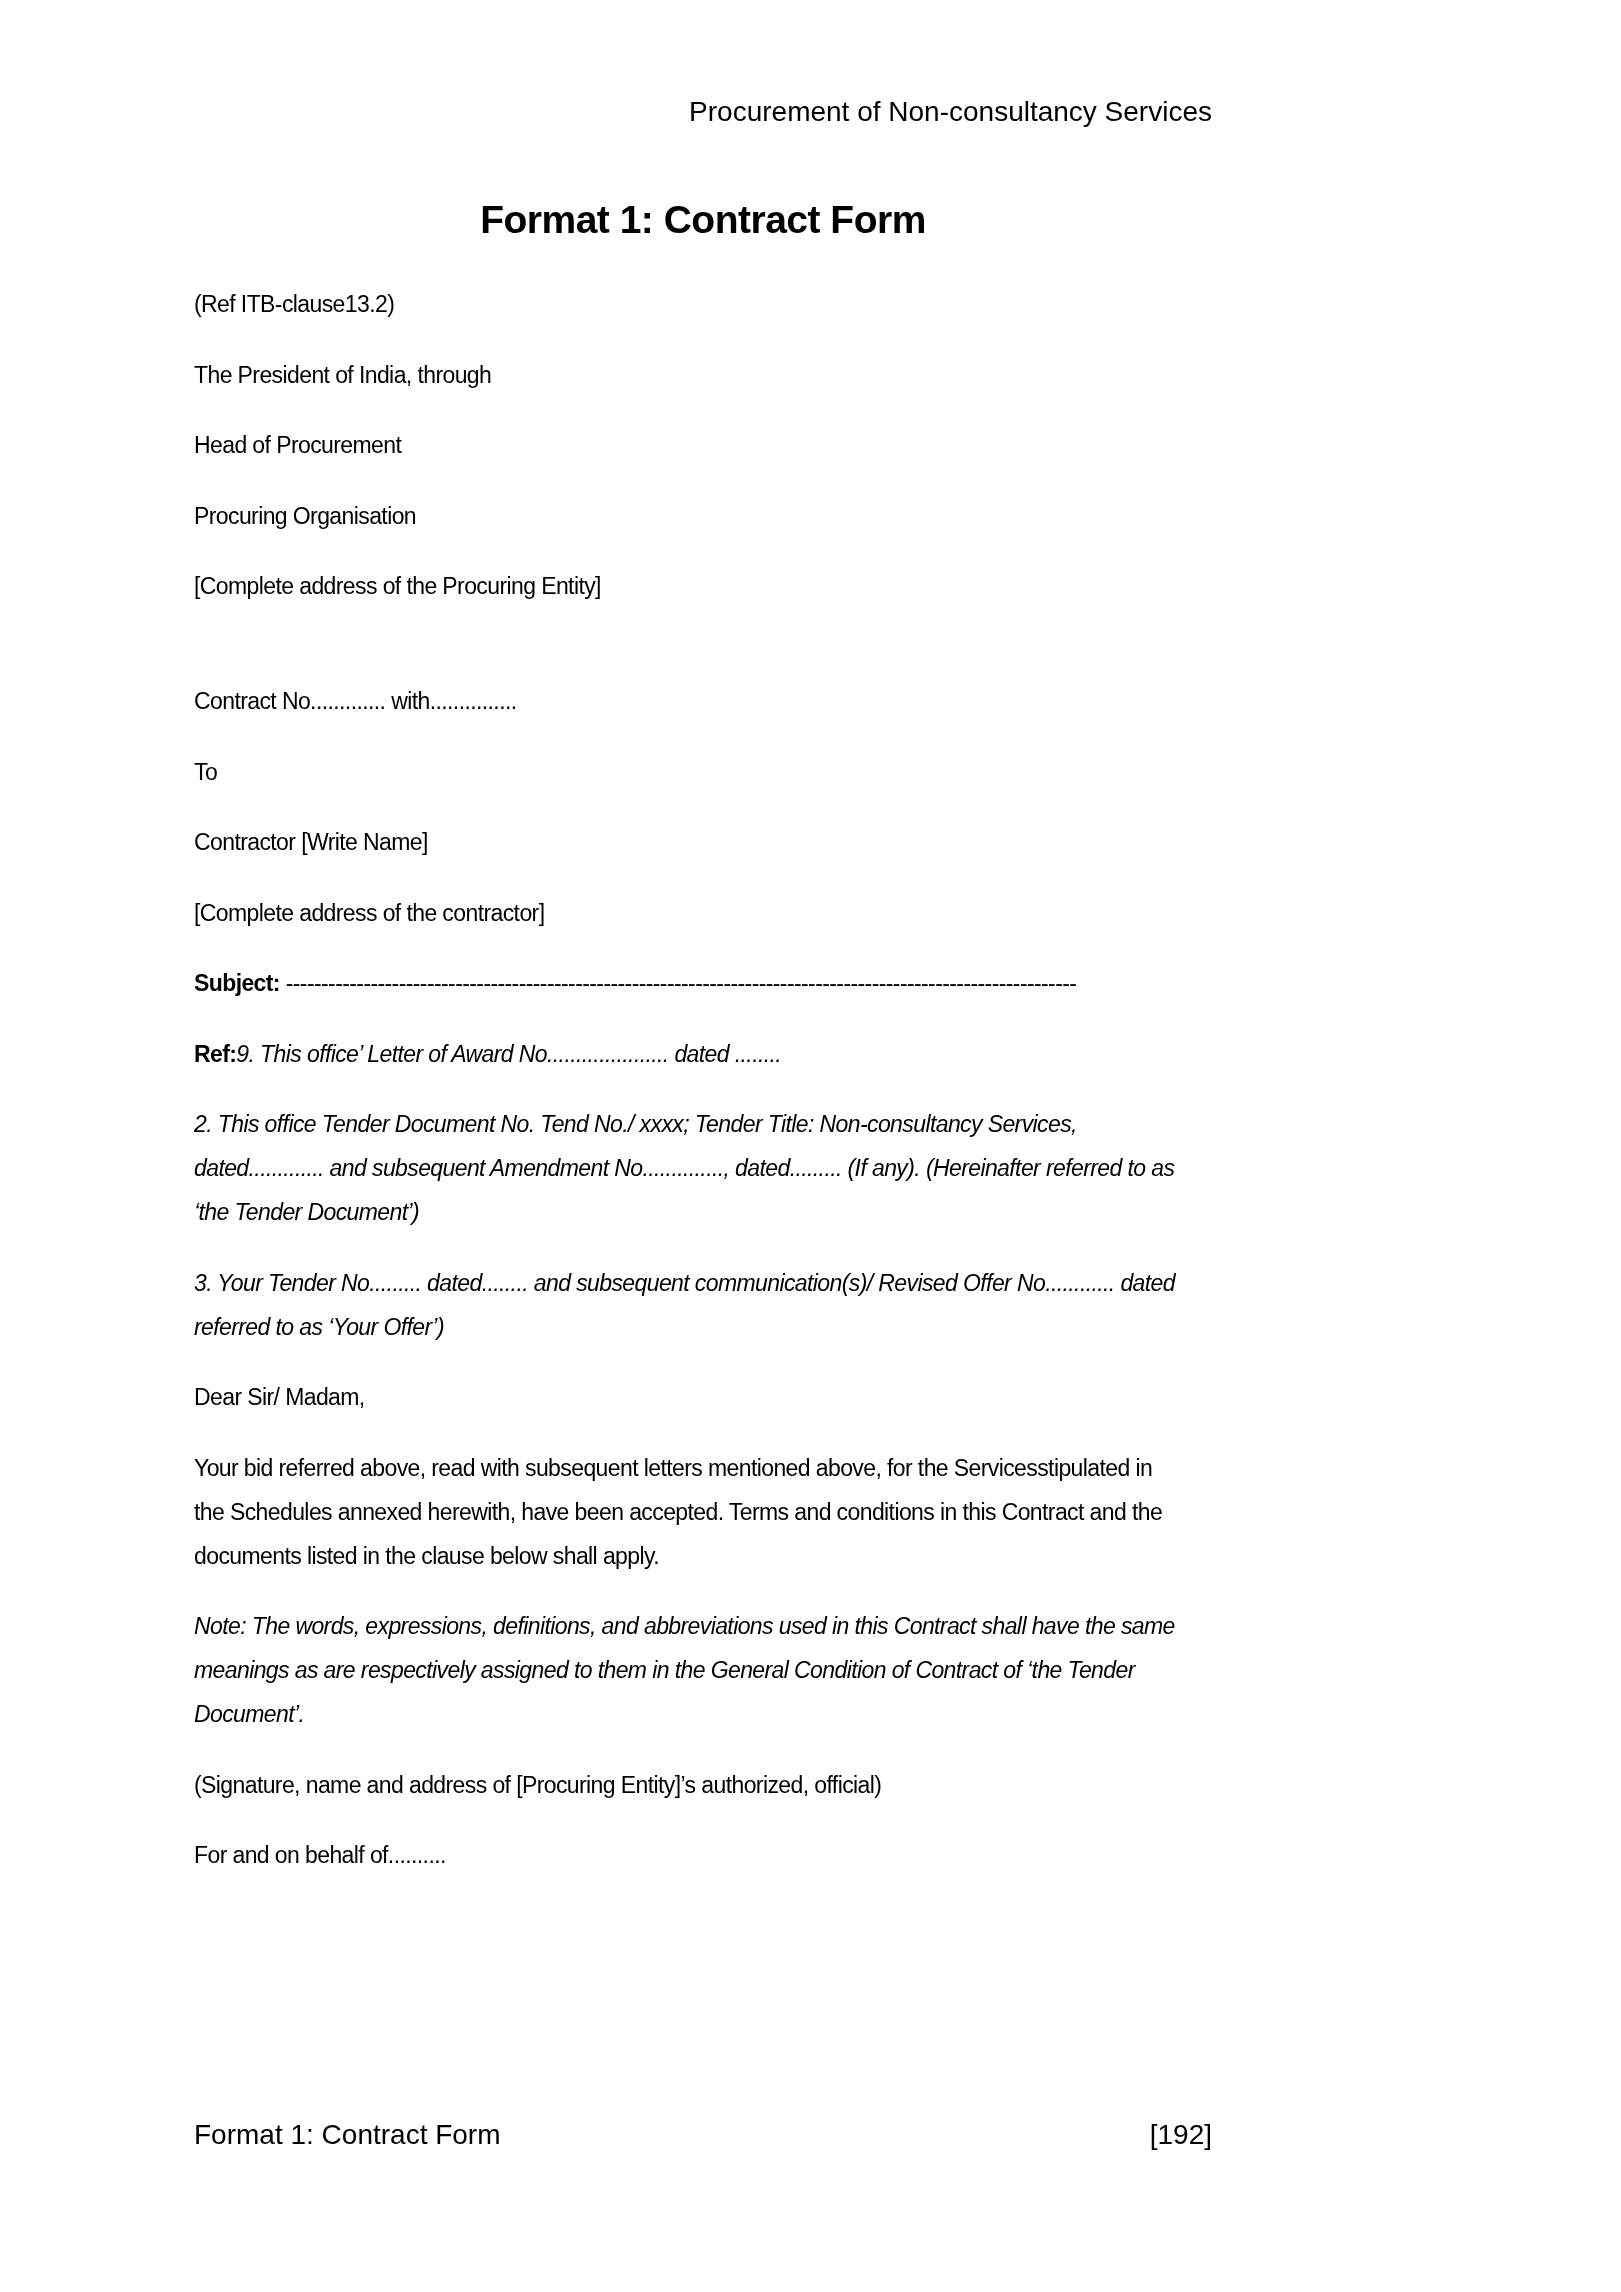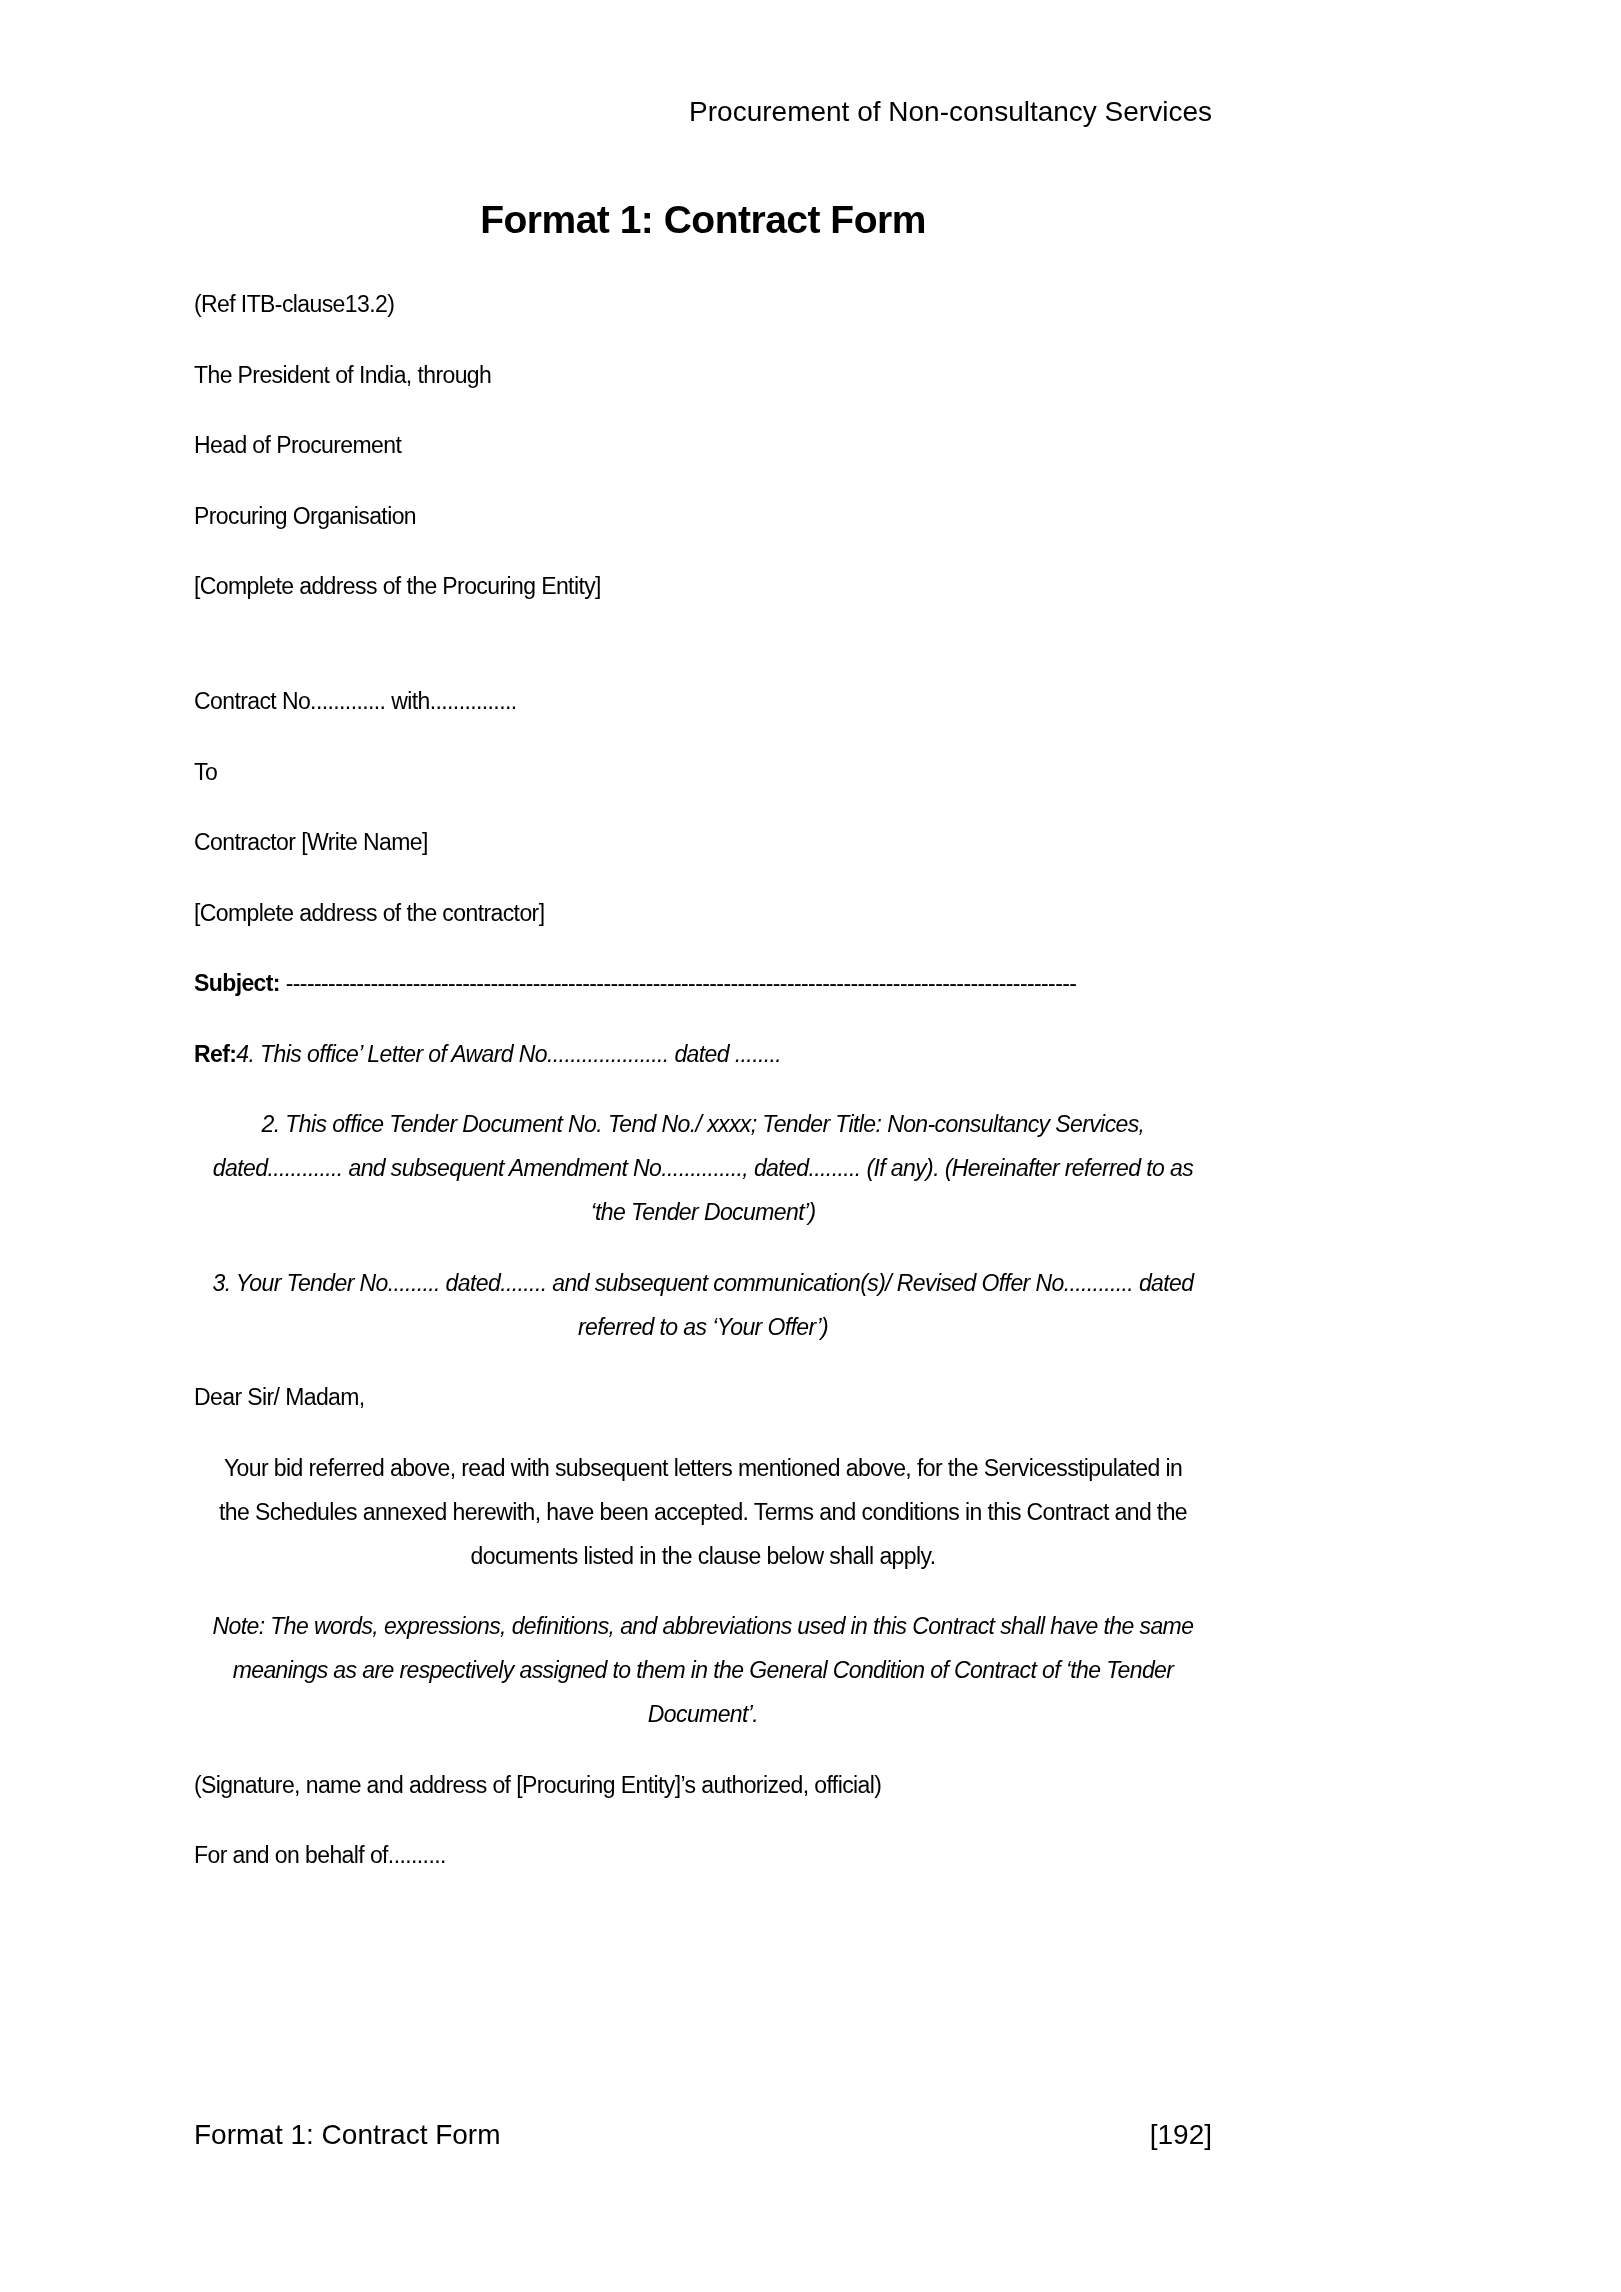--- a/index.html
+++ b/index.html
@@ -30,21 +30,21 @@
     font-size: 39px;
     line-height: 51px;
     letter-spacing: -0.5px;
   }
   .para {
     margin: 0 0 26.5px 0;
     font-size: 23px;
     line-height: 44px;
     letter-spacing: -0.6px;
   }
-  .line { white-space: pre; text-align: center; }
+  .line { white-space: pre; }
   .para.single { white-space: pre; }
   .italic { font-style: italic; }
   .bold { font-weight: bold; font-style: normal; }
   .gap-before { margin-top: 71px; }
   .tabnum {
     display: inline-block;
     width: 101px;
   }
   .footer {
     position: absolute;
@@ -72,21 +72,21 @@
   <p class="para single">Procuring Organisation</p>
   <p class="para single">[Complete address of the Procuring Entity]</p>
 
   <p class="para single gap-before">Contract No............. with...............</p>
   <p class="para single">To</p>
   <p class="para single">Contractor [Write Name]</p>
   <p class="para single">[Complete address of the contractor]</p>
 
   <p class="para single"><span class="bold">Subject:</span><span> ----------------------------------------------------------------------------------------------------------------</span></p>
 
-  <p class="para single"><span class="bold">Ref:</span><span class="italic">4. This office’ Letter of Award No..................... dated ........</span></p>
+  <p class="para single"><span class="bold">Ref:</span><span class="italic">9. This office’ Letter of Award No..................... dated ........</span></p>
 
   <div class="para italic">
     <div class="line">2. This office Tender Document No. Tend No./ xxxx; Tender Title: Non-consultancy Services,</div>
     <div class="line">dated............. and subsequent Amendment No.............., dated......... (If any). (Hereinafter referred to as</div>
     <div class="line">‘the Tender Document’)</div>
   </div>
 
   <div class="para italic">
     <div class="line">3. Your Tender No......... dated........ and subsequent communication(s)/ Revised Offer No............ dated</div>
     <div class="line">referred to as ‘Your Offer’)</div>

